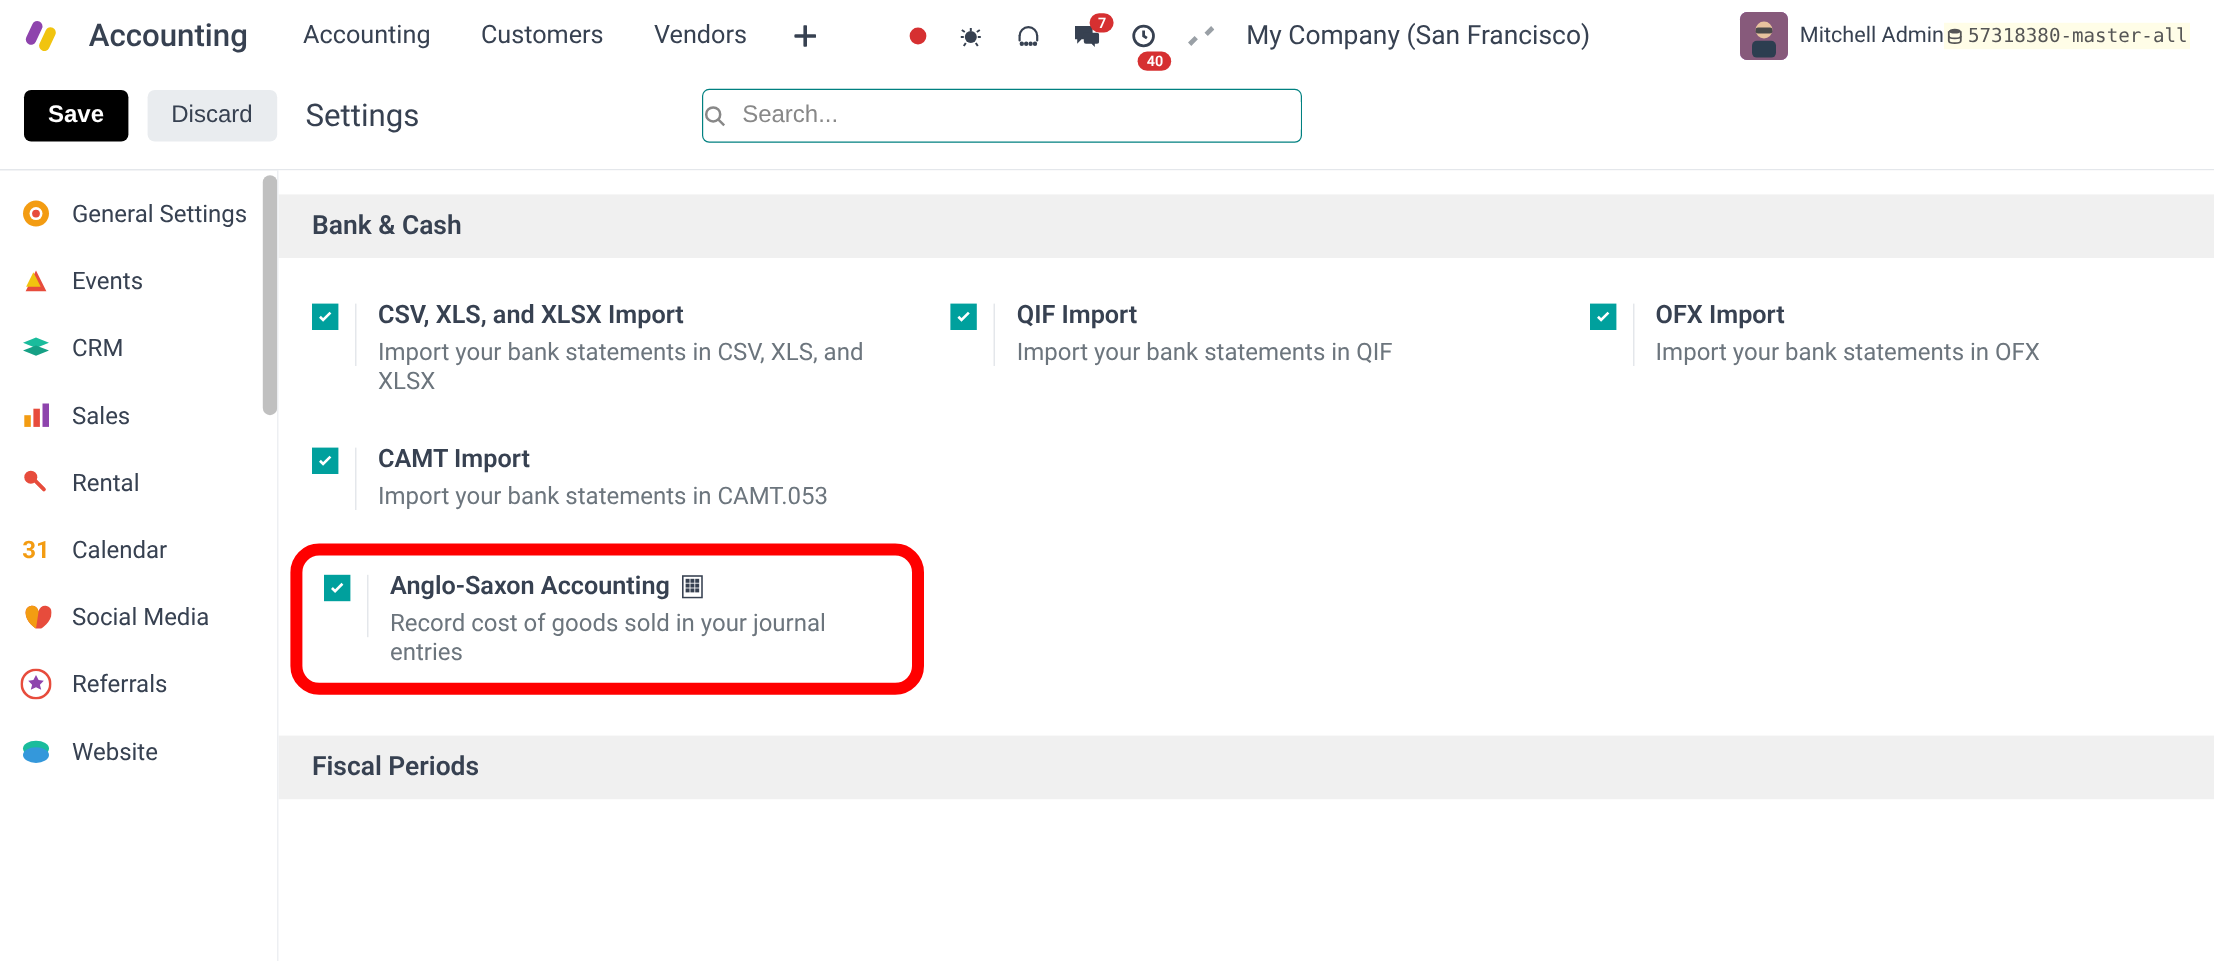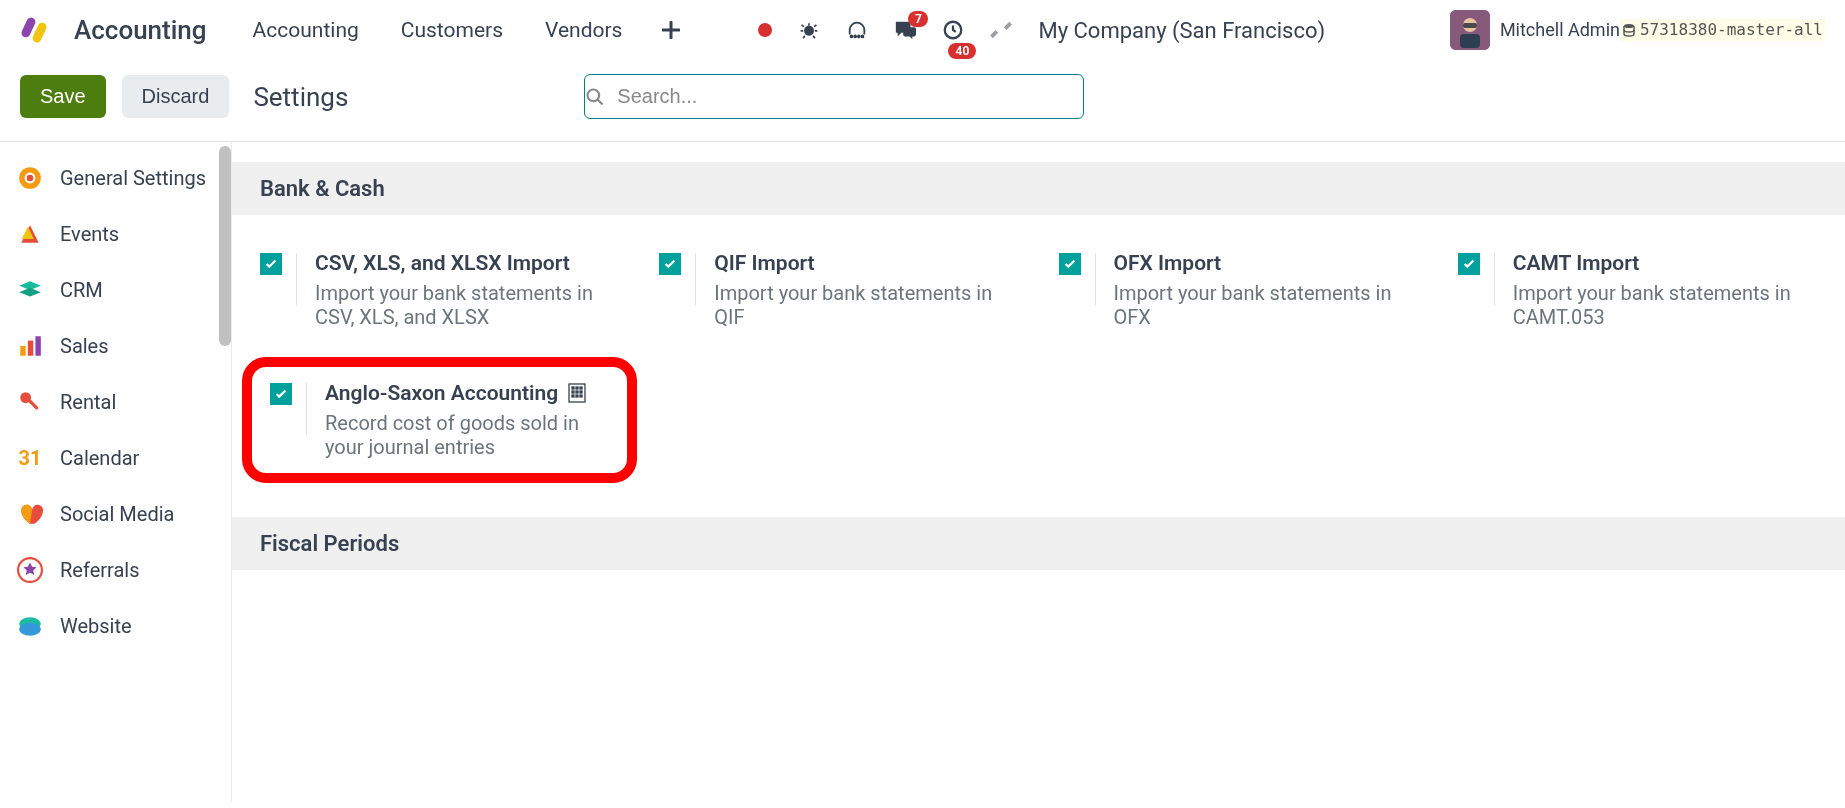--- a/index.html
+++ b/index.html
@@ -19,39 +19,39 @@
   .company-name { font-size: 22px; color: #374151; cursor: pointer; }
   .avatar { width: 40px; height: 40px; border-radius: 6px; background: linear-gradient(135deg,#8e44ad,#9b59b6); display:flex; align-items:center; justify-content:center; font-size:20px; }
   .user-block { display:flex; align-items:center; gap:10px; cursor:pointer; }
   .user-text { display:flex; line-height:1.2; }
   .user-name { font-size: 18px; color:#374151; }
   .db-name { font-family: monospace; font-size: 16px; background: #fffde7; color:#555; padding: 0 2px; display:flex; align-items:center; gap:4px;}
   
   
   .controlbar { display:flex; align-items:center; padding: 14px 20px 22px; gap: 16px; }
   .btn { border:none; border-radius:6px; padding: 10px 20px; font-size:20px; font-weight:500; cursor:pointer; }
-  .btn-save { background:#4d7c0f; color:#fff; }
+  .btn-save { background:#000000; color:#fff;font-weight:bold; }
   .btn-discard { background:#e9ecef; color:#374151; }
   .page-title { font-size:26px; font-weight:400; color:#374151; margin-left: 8px;}
   .search-wrap { margin-left: 220px; }
   .search-box { display:flex; align-items:center; width: 500px; border:1px solid #008080; border-radius:6px; padding: 10px 0; gap:12px; color:#888; }
   .search-box input { border:none; outline:none; font-size:20px; flex:1; color:#374151; }
   .search-box input::placeholder { color:#888; }
   
   
   .body-area { display:flex; border-top:1px solid #dee2e6; height: 660px; }
   .sidebar { width: 232px; border-right:1px solid #e9ecef; overflow-y:auto; padding-top: 8px; position:relative;}
   .sidebar-scrollbar { position:absolute; right:0; top:0; width:14px; height:100%; background:transparent;}
   .sidebar-thumb { position:absolute; right:0; top:4px; width:12px; height:200px; background:#c0c0c0; border-radius:6px;}
   .side-item { display:flex; align-items:center; gap:16px; padding: 14px 16px; cursor:pointer; font-size:20px; color:#374151;}
   .side-icon { width:28px; height:28px; display:flex; align-items:center; justify-content:center; }
   
   .content { flex:1; overflow-y:auto; background:#fff; padding-top: 20px;}
   .section-header { background:#f0f0f0; padding: 14px 28px; font-size:22px; font-weight:600; color:#374151; }
-  .settings-grid { display:grid; grid-template-columns: 1fr 1fr 1fr 1fr; column-gap: 40px; row-gap: 42px; padding: 36px 28px 48px; }
+  .settings-grid { display:grid; grid-template-columns: 1fr 1fr 1fr; column-gap: 40px; row-gap: 42px; padding: 36px 28px 48px; }
   .setting-item { display:flex; gap: 18px; align-items:flex-start; }
   .chk-col { display:flex; align-items:flex-start; gap: 14px; padding-top:2px;}
   .divider { width:1px; background:#dee2e6; height: 52px; }
   .chk { width:22px; height:22px; background:#00a09d; display:flex; align-items:center; justify-content:center; color:#fff; font-size:14px; cursor:pointer; flex-shrink:0;}
   .setting-title { font-size:21px; font-weight:600; color:#374151; display:flex; align-items:center; gap:10px;}
   .setting-desc { font-size:20px; color:#6c757d; margin-top:6px; }
   .bldg-icon { display:inline-block; }
   
   .highlight-box { border: 10px solid #ff0000; border-radius: 24px; padding: 14px 18px; margin: -14px -18px; grid-column: 1 / 2; }
   

